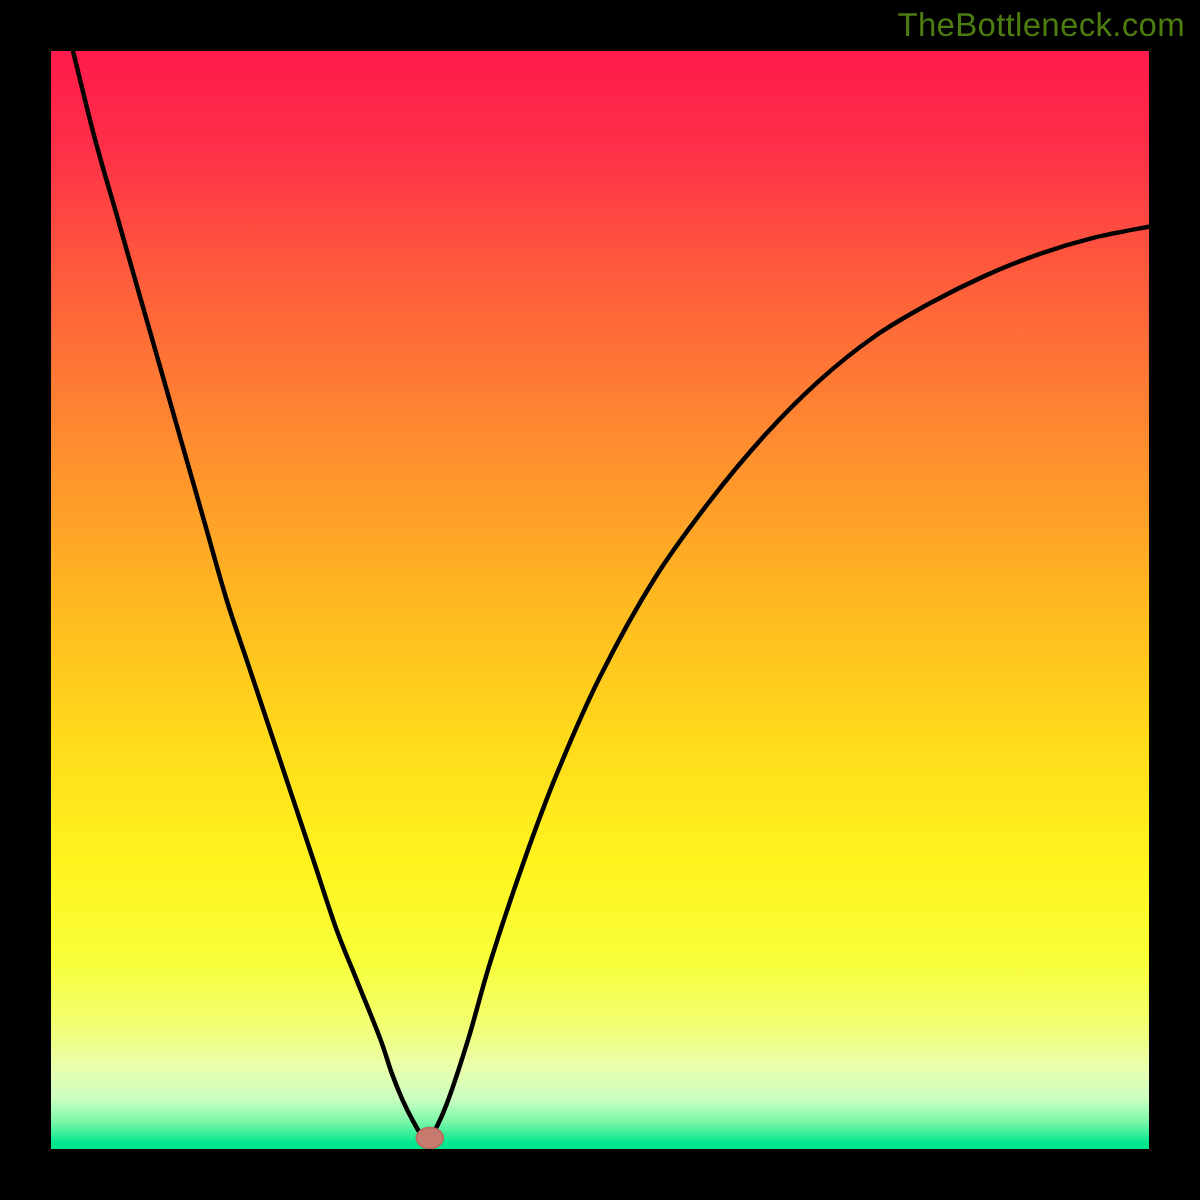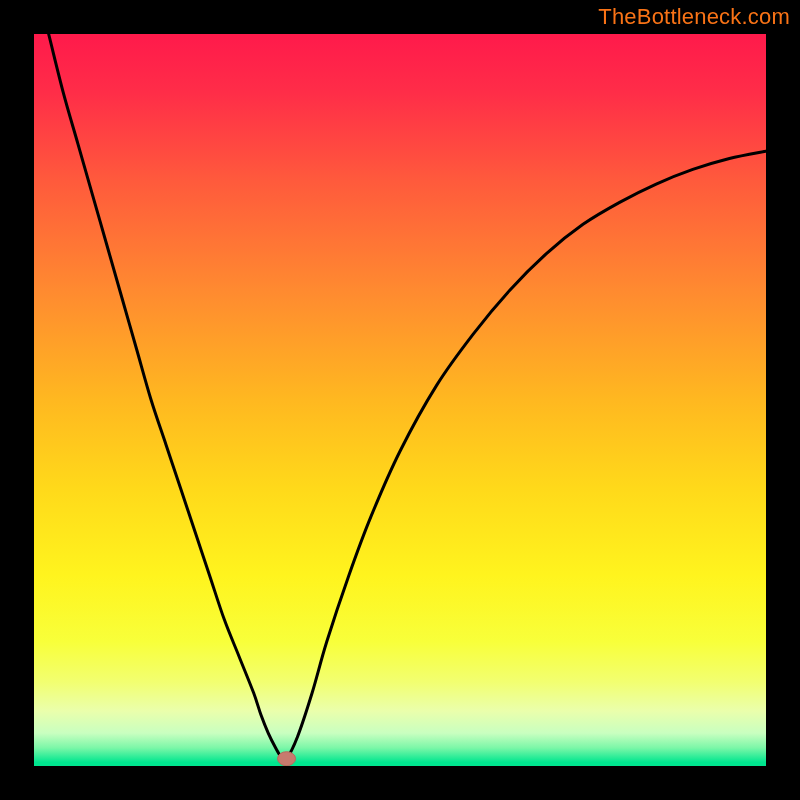--- a/index.html
+++ b/index.html
@@ -23,21 +23,21 @@
     position: absolute;
     left: 34px;
     top: 34px;
     width: 732px;
     height: 732px;
   }
   .watermark {
     position: absolute;
     top: 4px;
     right: 10px;
-    color: #f97316;
+    color: #4d7c0f;
     font-size: 22px;
     letter-spacing: 0.2px;
   }
   svg { display: block; }
 </style>
 </head>
 <body>
 
 <div class="frame">
 

